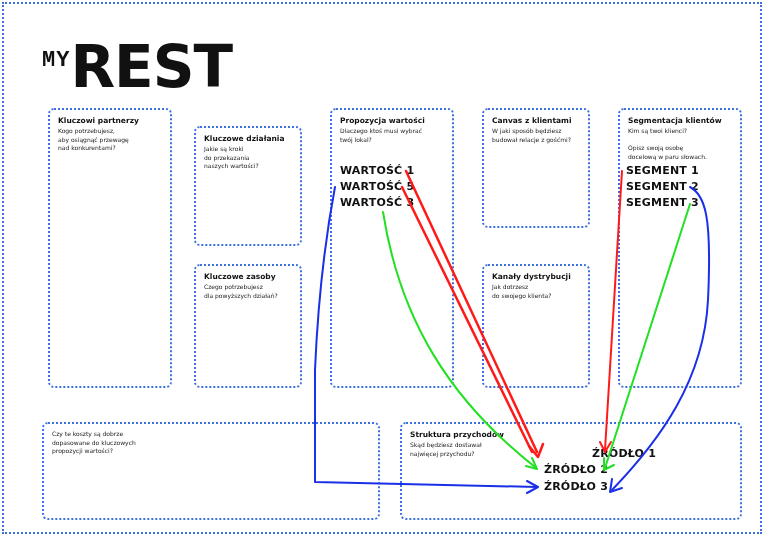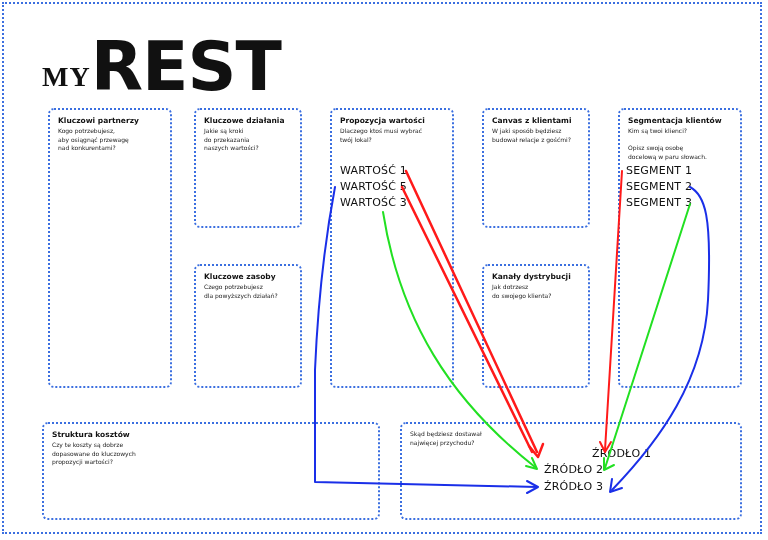--- a/index.html
+++ b/index.html
@@ -1,45 +1,45 @@
 <!DOCTYPE html>
 <html><head>
 <meta charset="utf-8">
 <style>
   html, body { margin:0; padding:0; background:#ffffff; }
   body { width:768px; height:540px; position:relative; overflow:hidden; font-family:"DejaVu Sans", sans-serif; color:#111; }
   .frame { position:absolute; left:2px; top:2px; width:760px; height:532px; border:2px dotted #3b6fe0; box-sizing:border-box; }
   .logo { position:absolute; left:42px; top:40px; height:52px; display:flex; align-items:flex-end; }
-  .logo .my { font-family:Liberation Serif, serif; font-weight:bold; font-size:28px; letter-spacing:1px; line-height:22px; margin-bottom:4px; }
-  .logo .rest { font-family:"DejaVu Sans", sans-serif; font-weight:bold; font-size:68px; line-height:50px; letter-spacing:-1px; }
+  .logo .my { font-family:Liberation Mono, monospace; font-weight:bold; font-size:22px; letter-spacing:1px; line-height:22px; margin-bottom:20px; }
+  .logo .rest { font-family:"DejaVu Sans", sans-serif; font-weight:bold; font-size:58px; line-height:50px; letter-spacing:-1px; }
   .logo .bmc { font-family:"DejaVu Sans", sans-serif; font-weight:bold; font-size:17px; margin-left:6px; margin-bottom:4px; line-height:18px; }
   .box { position:absolute; border:2px dotted #3b6fe0; border-radius:6px; box-sizing:border-box; padding:6px 8px; background:#fff; }
   .box .t { font-weight:bold; font-size:7.5px; margin-bottom:2px; }
   .box .q { font-size:6px; line-height:8.5px; white-space:pre-line; color:#222; }
-  .big { position:absolute; font-weight:normal; font-size:11px; letter-spacing:0.2px; }
+  .big { position:absolute; font-weight:bold; font-size:11px; letter-spacing:0.2px; }
   svg.arrows { position:absolute; left:0; top:0; width:768px; height:540px; pointer-events:none; }
 </style>
 </head>
 <body>
 
 <div class="frame"></div>
 
 <div class="logo">
   <span class="my">MY</span>
   <span class="rest">REST</span>
 </div>
 
 <div class="box" style="left:48px;top:108px;width:124px;height:280px;">
   <div class="t">Kluczowi partnerzy</div>
   <div class="q">Kogo potrzebujesz,
 aby osiągnąć przewagę
 nad konkurentami?</div>
 </div>
 
-<div class="box" style="left:194px;top:108px;width:108px;height:120px;">
+<div class="box" style="left:194px;top:126px;width:108px;height:120px;">
   <div class="t">Kluczowe działania</div>
   <div class="q">Jakie są kroki
 do przekazania
 naszych wartości?</div>
 </div>
 
 <div class="box" style="left:194px;top:264px;width:108px;height:124px;">
   <div class="t">Kluczowe zasoby</div>
   <div class="q">Czego potrzebujesz
 dla powyższych działań?</div>
@@ -65,27 +65,27 @@
 
 <div class="box" style="left:618px;top:108px;width:124px;height:280px;">
   <div class="t">Segmentacja klientów</div>
   <div class="q">Kim są twoi klienci?
 
 Opisz swoją osobę
 docelową w paru słowach.</div>
 </div>
 
 <div class="box" style="left:42px;top:422px;width:338px;height:98px;">
-  <div class="t">Struktura kosztów</div>
   <div class="q">Czy te koszty są dobrze
 dopasowane do kluczowych
 propozycji wartości?</div>
 </div>
 
 <div class="box" style="left:400px;top:422px;width:342px;height:98px;">
+  <div class="t">Struktura przychodów</div>
   <div class="q">Skąd będziesz dostawał
 najwięcej przychodu?</div>
 </div>
 
 <div class="big" style="left:340px;top:164px;">WARTOŚĆ 1</div>
 <div class="big" style="left:340px;top:180px;">WARTOŚĆ 5</div>
 <div class="big" style="left:340px;top:196px;">WARTOŚĆ 3</div>
 
 <div class="big" style="left:626px;top:164px;">SEGMENT 1</div>
 <div class="big" style="left:626px;top:180px;">SEGMENT 2</div>

